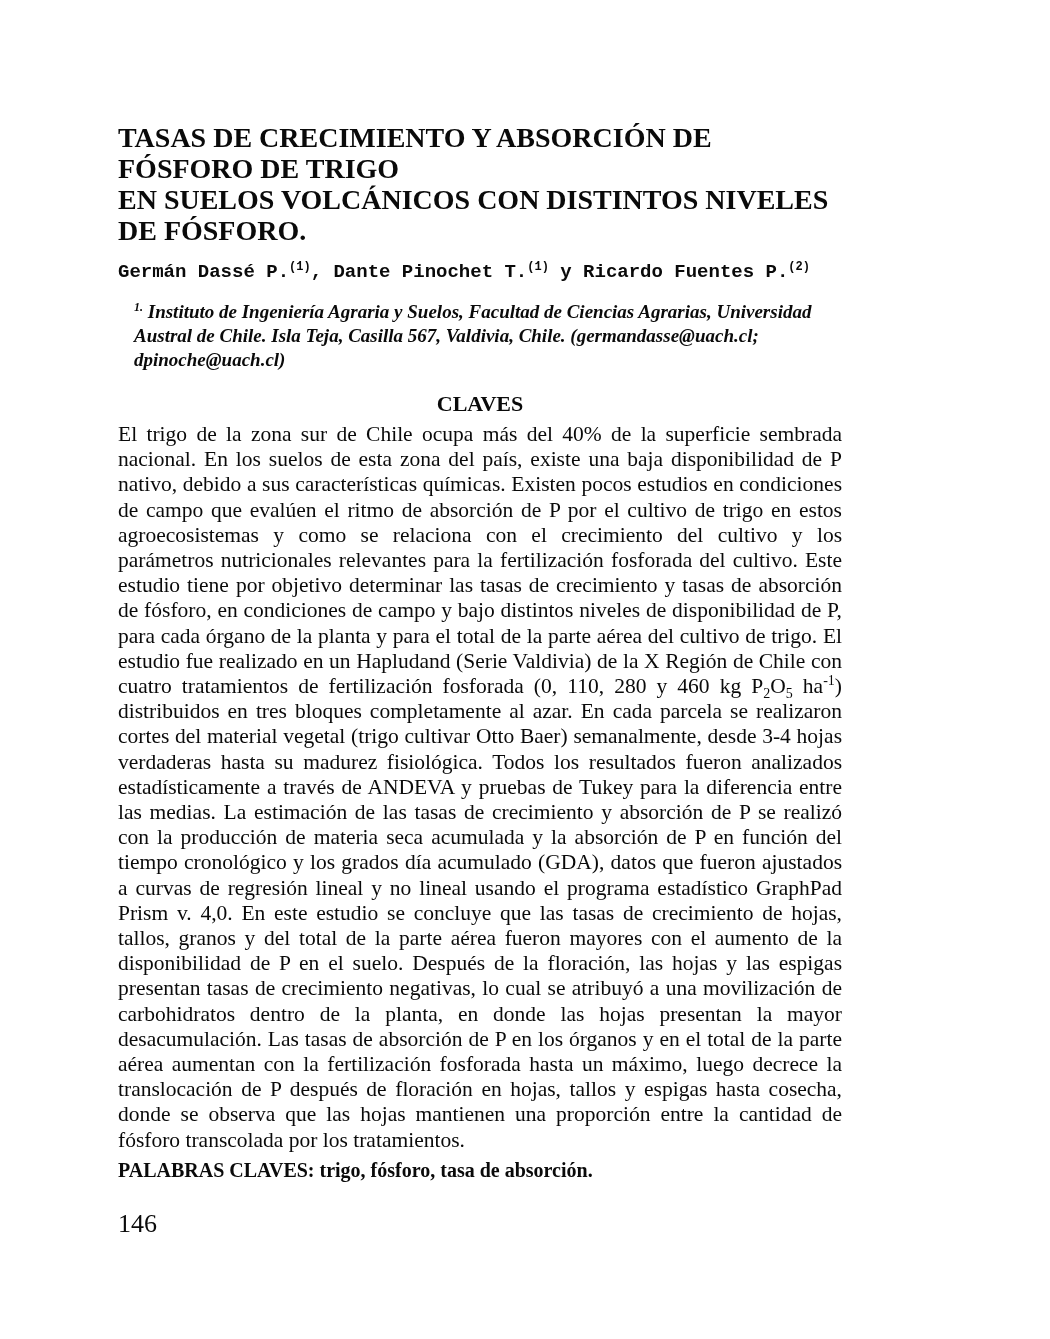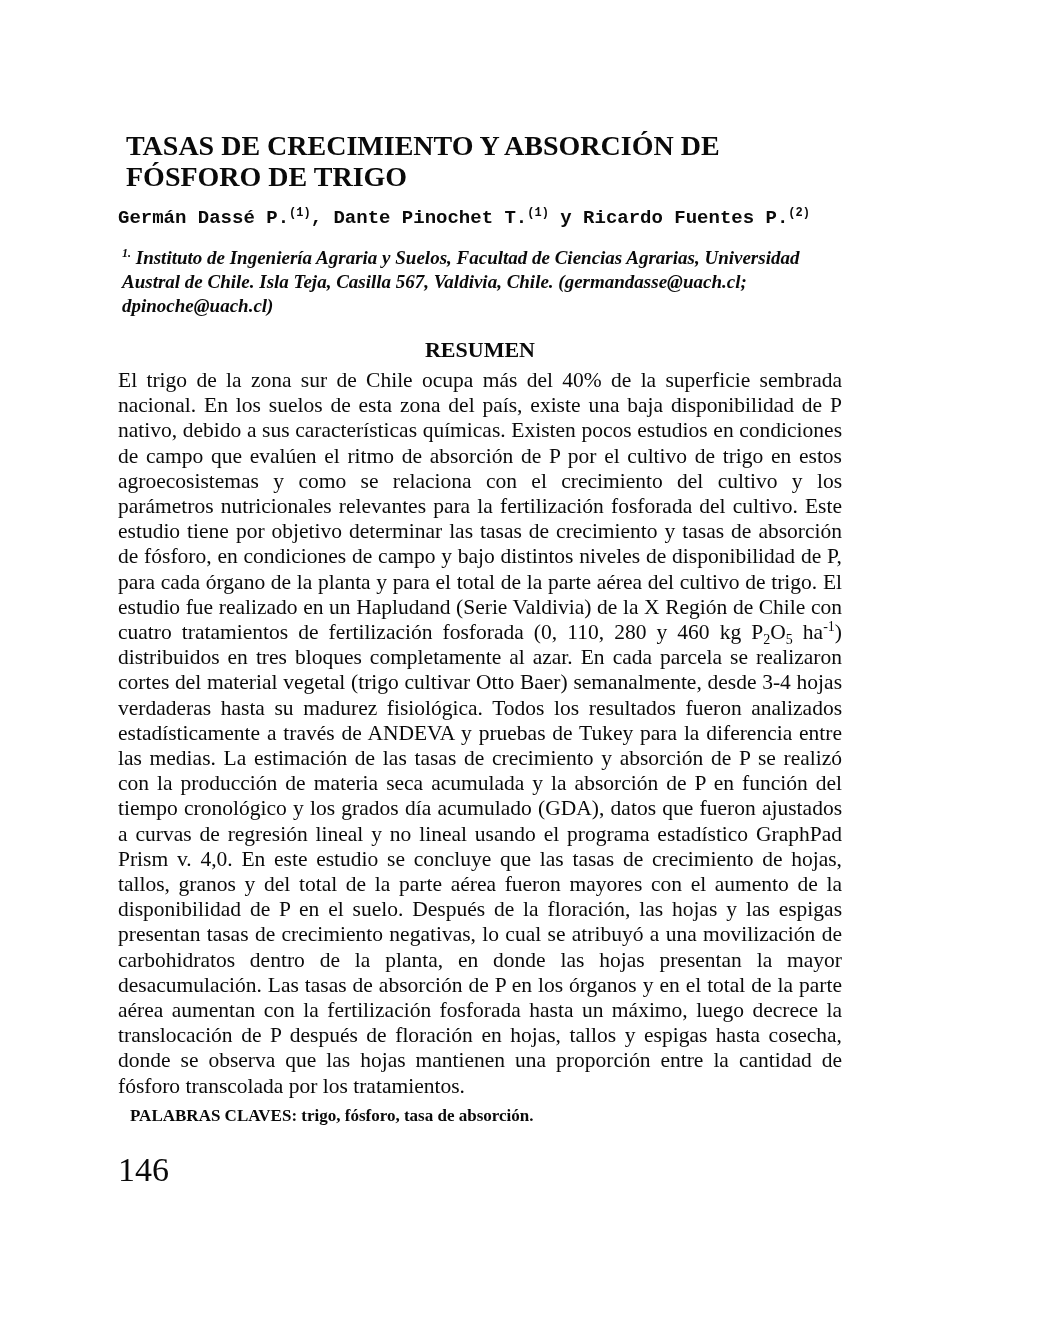--- a/index.html
+++ b/index.html
@@ -9,21 +9,21 @@
     height: 1339px;
     margin: 0 auto;
     background: #ffffff;
     color: #0a0a0a;
     font-family: "Liberation Serif", "DejaVu Serif", serif;
     box-sizing: border-box;
     padding: 122px 208px 0 118px;
     overflow: hidden;
   }
   .title {
-    margin: 8px;
+    margin: 0;
     font-size: 28px;
     font-weight: bold;
     line-height: 31px;
   }
   .title-line { display: block; }
   .authors {
     margin: 14px 0 0 0;
     font-size: 19px;
     font-weight: bold;
     line-height: 24px;
@@ -33,21 +33,21 @@
     font-size: 12px;
     line-height: 0;
   }
   .affiliations {
     margin-top: 16px;
     font-size: 19px;
     font-weight: bold;
     font-style: italic;
     line-height: 24px;
   }
-  .affiliation { margin: 4px; }
+  .affiliation { margin: 16px; }
   .affiliation sup {
     font-size: 12px;
     line-height: 0;
   }
   .section-heading {
     margin: 20px 0 0 0;
     text-align: center;
     font-size: 22px;
     font-weight: bold;
     line-height: 24px;
@@ -57,47 +57,48 @@
     font-size: 21.5px;
     line-height: 25.2px;
     text-align: justify;
     hyphens: none;
   }
   .abstract sub, .abstract sup {
     font-size: 14px;
     line-height: 0;
   }
   .keywords {
-    margin: 6px 0 0 12px;
-    font-size: 17px;
+    margin: 6px 0 0 0;
+    font-size: 20px;
     font-weight: bold;
     line-height: 22px;
   }
   .page-number {
     margin-top: 26px;
-    font-size: 34px;
+    font-size: 26px;
     line-height: 34px;
   }
 </style>
 </head>
 <body>
 
 <div class="page">
 
   <h1 class="title">
     <span class="title-line">TASAS DE CRECIMIENTO Y ABSORCIÓN DE FÓSFORO DE TRIGO</span>
+    <span class="title-line">EN SUELOS VOLCÁNICOS CON DISTINTOS NIVELES DE FÓSFORO.</span>
   </h1>
 
   <p class="authors"><span>Germán Dassé P.</span><sup>(1)</sup><span>, Dante Pinochet T.</span><sup>(1)</sup><span> y Ricardo Fuentes P.</span><sup>(2)</sup></p>
 
   <div class="affiliations">
     <p class="affiliation"><sup>1.</sup><span> Instituto de Ingeniería Agraria y Suelos,  Facultad de Ciencias Agrarias, Universidad Austral de Chile. Isla Teja, Casilla 567, Valdivia, Chile.  (germandasse@uach.cl; dpinoche@uach.cl)</span></p>
   </div>
 
-  <h2 class="section-heading">RESUMEN</h2>
+  <h2 class="section-heading">CLAVES</h2>
 
   <p class="abstract"><span>El trigo de la zona sur de Chile ocupa más del 40% de la superficie sembrada nacional. En los suelos de esta zona del país, existe una baja disponibilidad de P nativo, debido a sus características químicas. Existen pocos estudios en condiciones de campo que evalúen el ritmo de absorción de P por el cultivo de trigo en estos agroecosistemas y como se relaciona con el crecimiento del cultivo y los parámetros nutricionales relevantes para la fertilización fosforada del cultivo. Este estudio tiene por objetivo determinar las tasas de crecimiento y tasas de absorción de fósforo, en condiciones de campo y bajo distintos niveles de disponibilidad de P,  para cada órgano de la planta y para el total de la parte aérea del cultivo de trigo.  El estudio fue realizado en un Hapludand (Serie Valdivia) de la X Región de Chile con cuatro tratamientos de fertilización fosforada (0, 110, 280 y 460 kg P</span><sub>2</sub><span>O</span><sub>5</sub><span> ha</span><sup>-1</sup><span>) distribuidos en tres bloques completamente al azar.  En cada parcela se realizaron cortes del material vegetal (trigo cultivar Otto Baer) semanalmente, desde 3-4 hojas verdaderas hasta su madurez fisiológica. Todos los resultados fueron analizados estadísticamente a través de ANDEVA y pruebas de Tukey para la diferencia entre las medias. La estimación de las tasas de crecimiento y absorción de P se realizó con la producción de materia seca acumulada y la absorción de P en función del tiempo cronológico y los grados día acumulado (GDA), datos que fueron ajustados a curvas de regresión lineal y no lineal usando el programa estadístico GraphPad Prism v. 4,0. En este estudio se concluye que las tasas de crecimiento de hojas, tallos, granos y del total de la parte aérea fueron mayores con el aumento de la disponibilidad de P en el suelo. Después de la floración, las hojas y las espigas presentan tasas de crecimiento negativas, lo cual se atribuyó a una movilización de carbohidratos dentro de la planta, en donde las hojas presentan la mayor desacumulación. Las tasas de absorción de P en los órganos y en el total de la parte aérea aumentan con la fertilización fosforada hasta un máximo, luego decrece la translocación de P después de floración en hojas, tallos y espigas hasta cosecha, donde se observa que las hojas mantienen una proporción entre la cantidad de fósforo transcolada por los tratamientos.</span></p>
 
   <p class="keywords">PALABRAS CLAVES: trigo, fósforo, tasa de absorción.</p>
 
   <div class="page-number">146</div>
 
 </div>
 
 </body></html>

